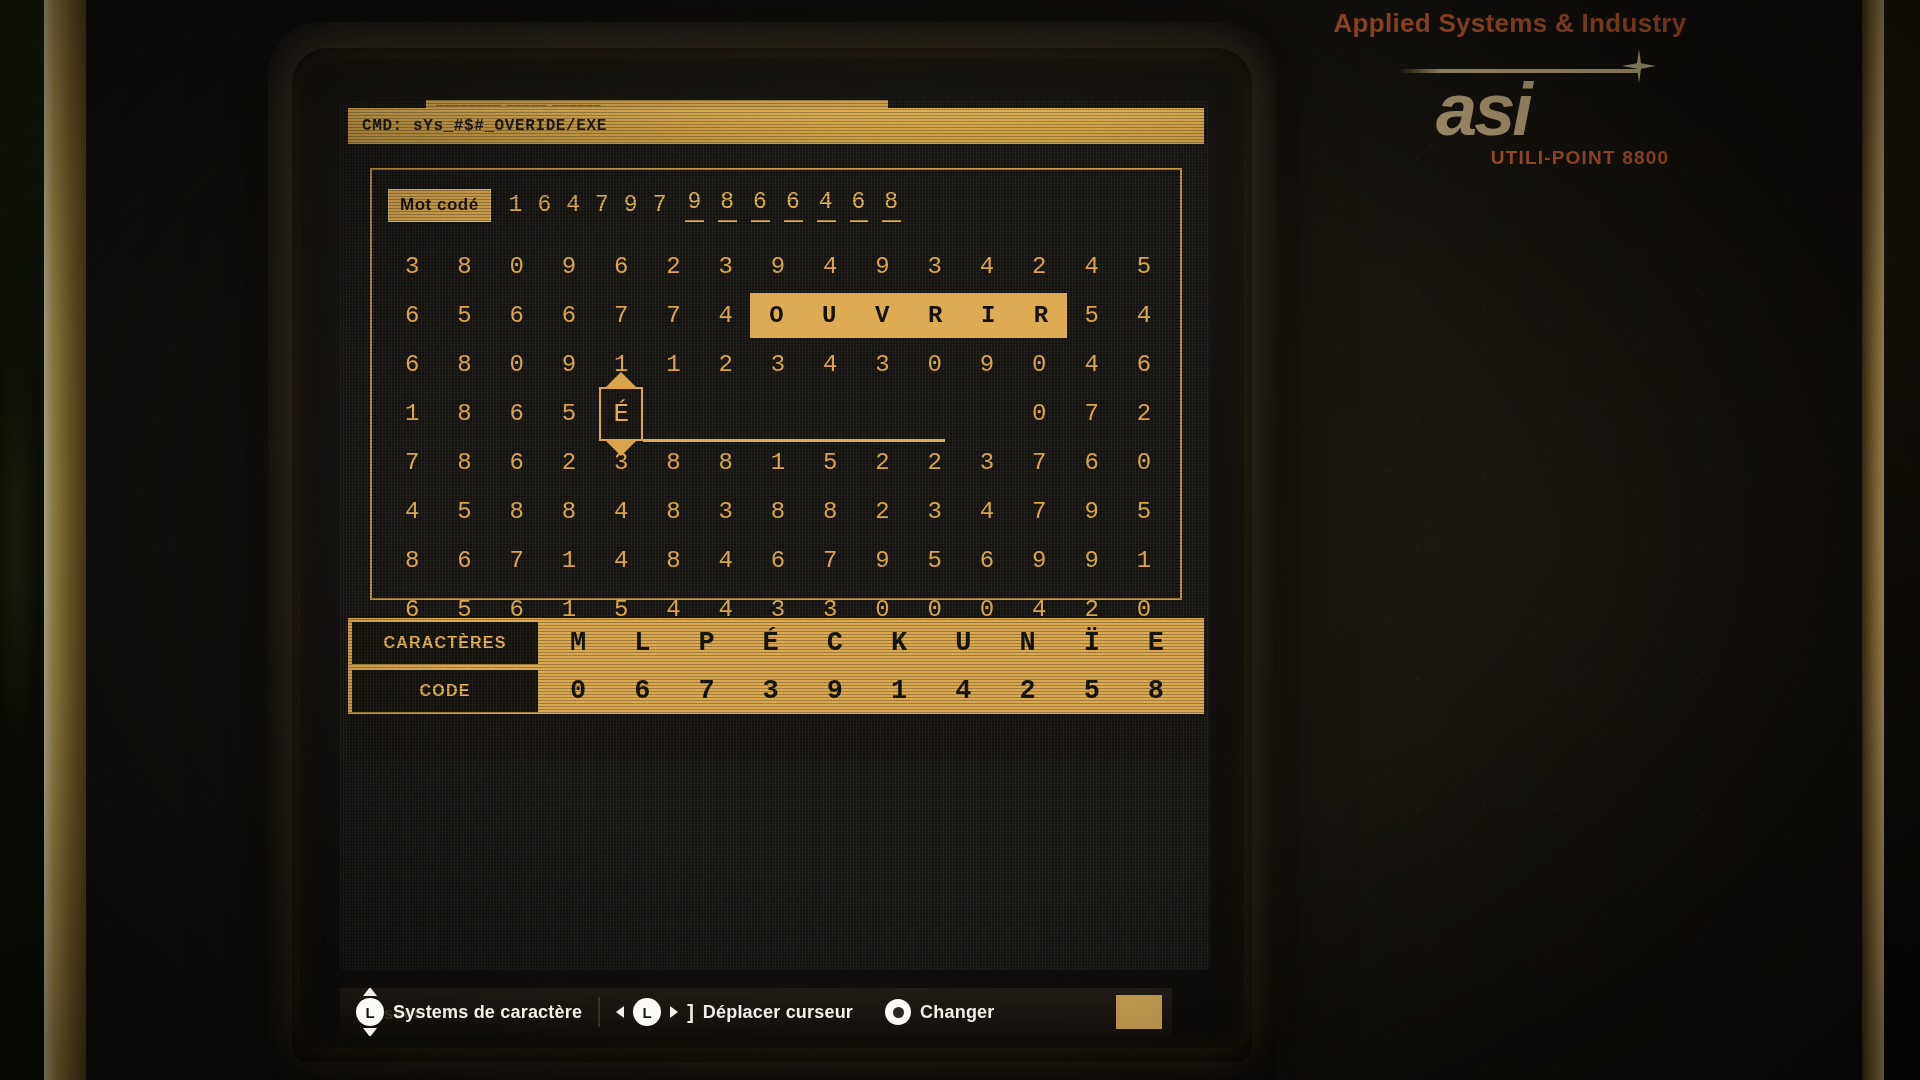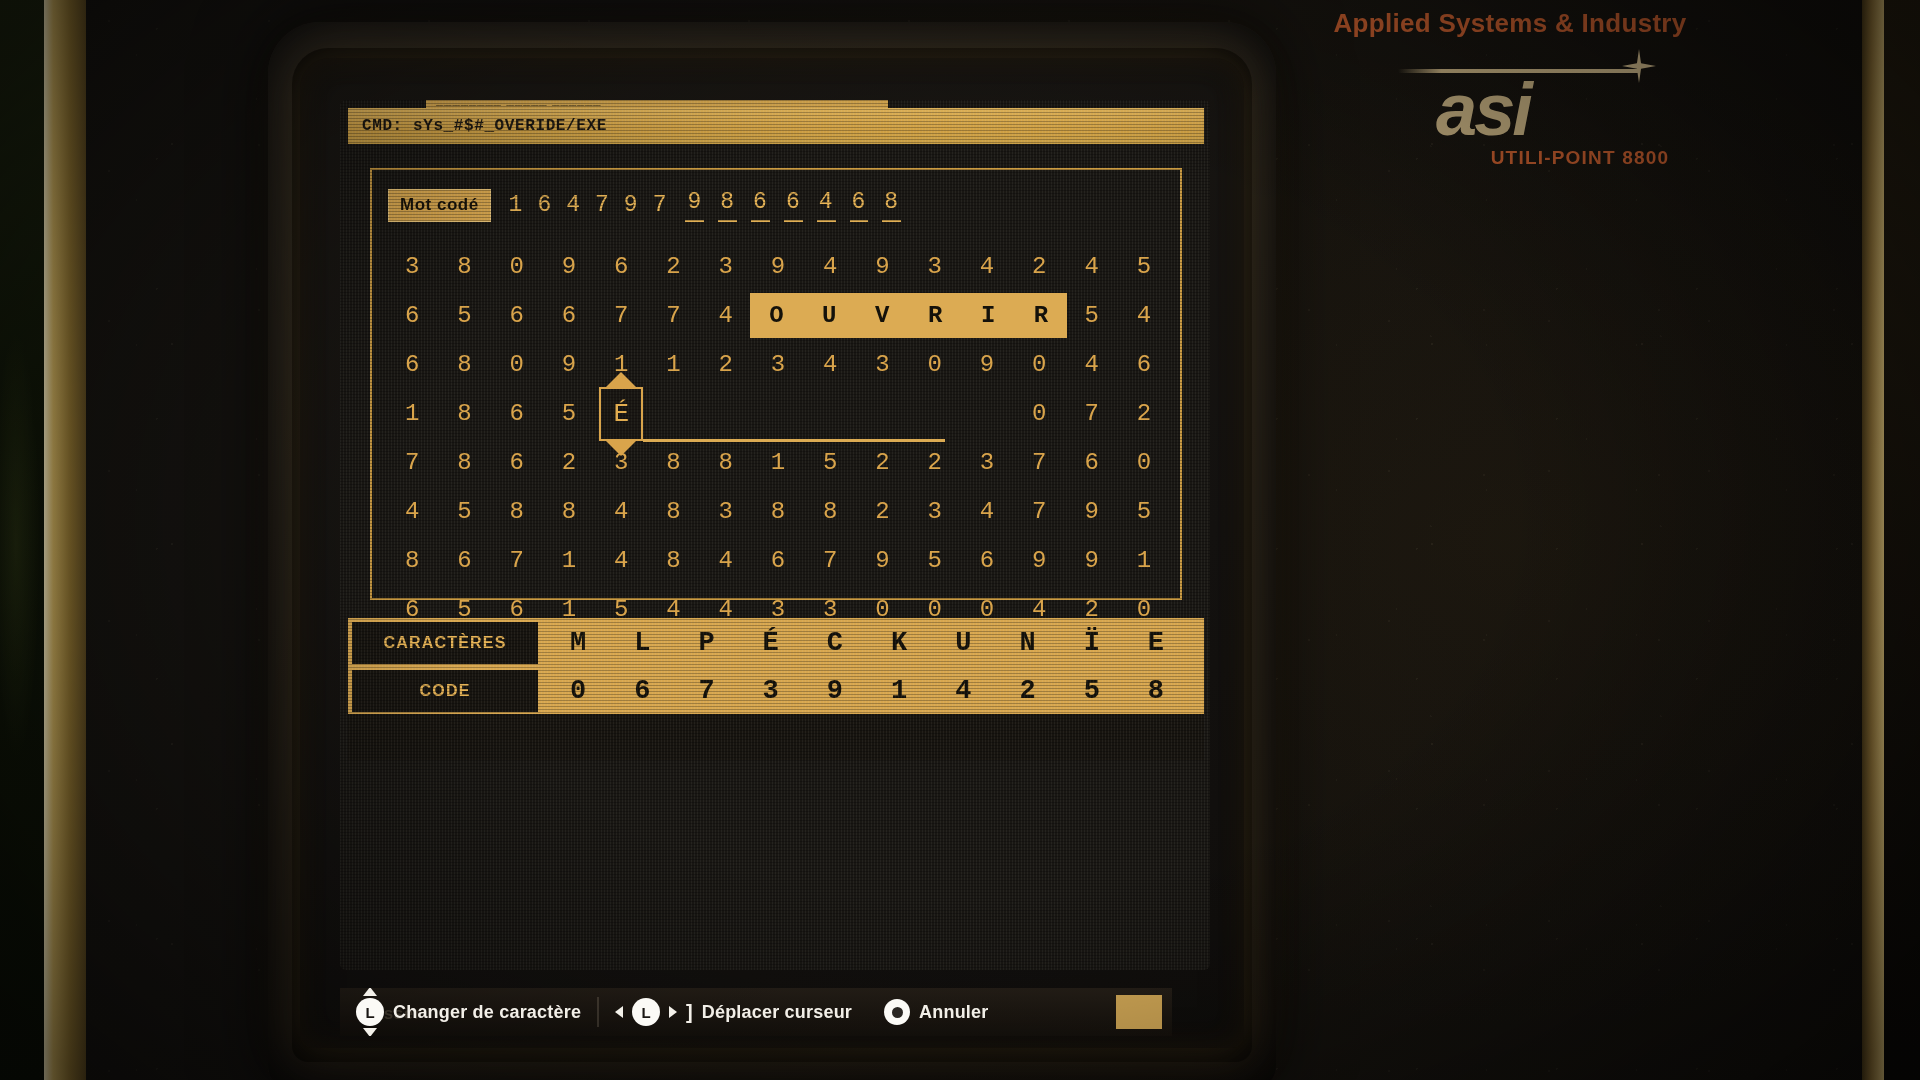--- a/index.html
+++ b/index.html
@@ -552,39 +552,39 @@
 
   <div id="hint-bar">
     <span id="hint-ghost">Passer</span>
 
     <div class="hint">
       <span class="stick">
         <span class="arrow-v arrow-up"></span>
         <span>L</span>
         <span class="arrow-v arrow-dn"></span>
       </span>
-      <span class="hint-label">Changer de caractère</span>
+      <span class="hint-label">Systems de caractère</span>
     </div>
 
     <div class="divider"></div>
 
     <div class="hint">
       <span class="arrow-h arrow-l"></span>
       <span class="stick">
         <span>L</span>
       </span>
       <span class="arrow-h arrow-r"></span>
       <span class="bracket">]</span>
       <span class="hint-label">Déplacer curseur</span>
     </div>
 
     <div class="hint">
       <span class="stick-ring">
           <i></i>
         </span>
-      <span class="hint-label">Annuler</span>
+      <span class="hint-label">Changer</span>
     </div>
 
     <div id="hint-end"></div>
   </div>
 
   <div id="vignette"></div>
 </div>
 
 </body></html>

